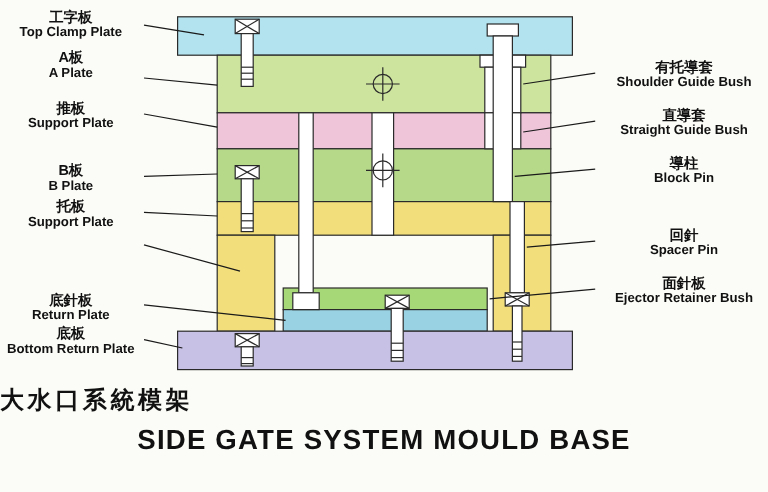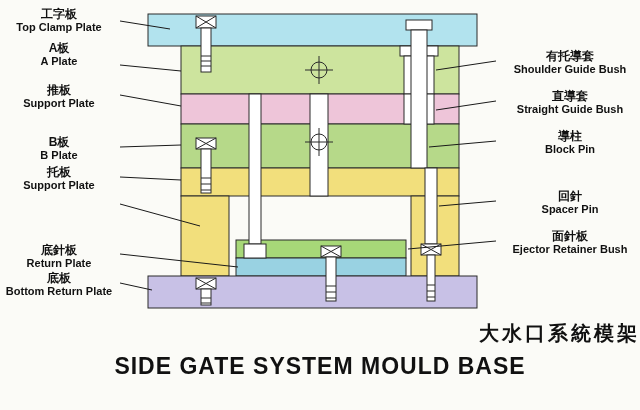--- a/index.html
+++ b/index.html
@@ -13,21 +13,21 @@
   }
   .page{position:absolute;left:0;top:0;width:640px;height:410px;}
   svg.diagram{position:absolute;left:0;top:0;}
   .lbl{position:absolute;line-height:13px;white-space:nowrap;}
   .lbl .zh{font-size:12px;font-weight:bold;}
   .lbl .en{font-size:11px;font-weight:bold;}
   .lbl-left{left:0;width:118px;text-align:center;}
   .lbl-right{left:500px;width:140px;text-align:center;}
   .title-zh{
     position:absolute;top:320px;left:0;width:640px;
-    text-align:right;font-size:20px;font-weight:bold;letter-spacing:3px;
+    text-align:left;font-size:20px;font-weight:bold;letter-spacing:3px;
   }
   .title-en{
     position:absolute;top:353px;left:0;width:640px;
     text-align:center;font-size:23px;font-weight:bold;letter-spacing:1px;
   }
 </style>
 </head>
 <body>
 
 <div class="page">

